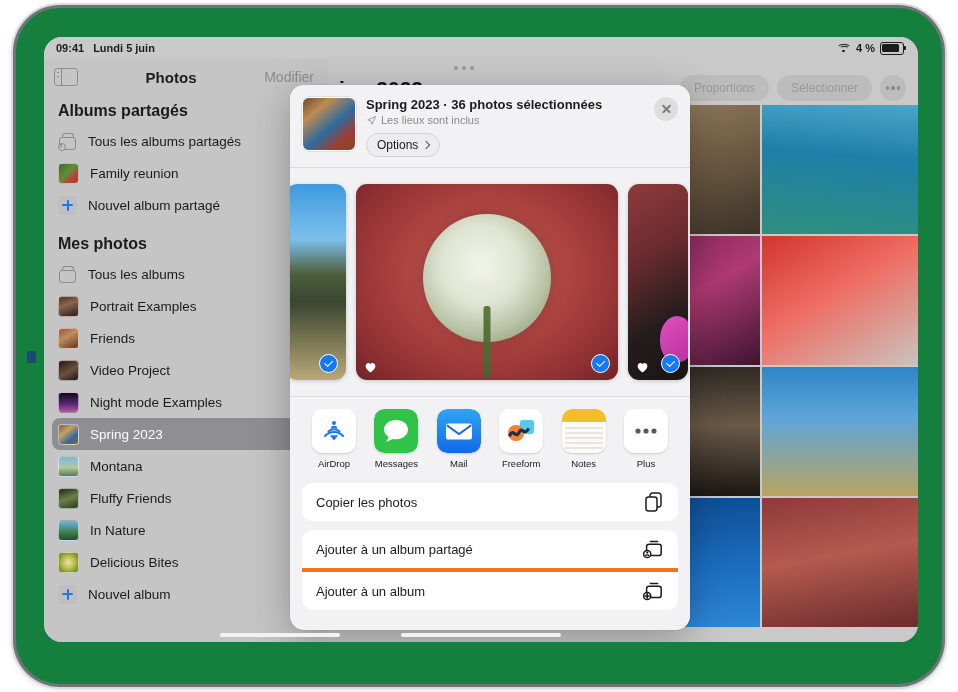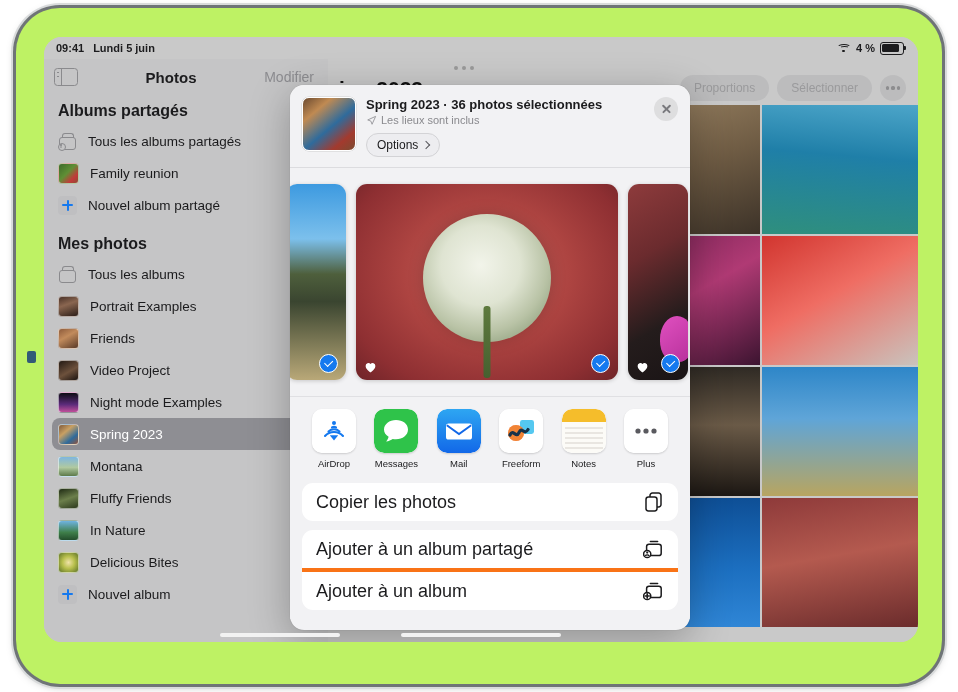--- a/index.html
+++ b/index.html
@@ -6,21 +6,21 @@
   body{
     width:958px;height:692px;
     background:#ffffff;
     font-family:"Liberation Sans","DejaVu Sans",sans-serif;
     overflow:hidden;
     position:relative;
   }
   
   .device{
     position:absolute;left:16px;top:8px;width:926px;height:676px;
-    background:#bef264;
+    background:#15803d;
     border-radius:44px;
     box-shadow:0 0 0 3px #6f7477, 0 0 0 5px #d9dbdc, 0 2px 10px rgba(0,0,0,.35);
     overflow:hidden;
   }
   .screen{
     position:absolute;left:28px;top:29px;width:874px;height:605px;
     border-radius:18px;
     overflow:hidden;
     background:#c9c9c9;
   }
@@ -160,21 +160,21 @@
     display:flex;justify-content:space-between;padding:12px 18px 10px 18px;background:#f2f2f4;
     border-top:1px solid #e0e0e3;
   }
   .app{width:52px;display:flex;flex-direction:column;align-items:center;gap:5px;}
   .app .icon{width:44px;height:44px;border-radius:10px;position:relative;overflow:hidden;
     box-shadow:0 1px 2px rgba(0,0,0,.16);background:#fff;}
   .app .lbl{font-size:9.5px;color:#1b1b1d;}
 
   .actions{padding:4px 12px 0 12px;background:#f2f2f4;}
   .card{background:#fff;border-radius:11px;margin-bottom:9px;overflow:hidden;}
-  .arow{height:38px;display:flex;align-items:center;padding:0 14px;font-size:18px;color:#1b1b1d;}
+  .arow{height:38px;display:flex;align-items:center;padding:0 14px;font-size:13px;color:#1b1b1d;}
   .arow + .arow{border-top:4px solid #f97316;}
   .arow .sp{flex:1;}
   .arow svg{flex:0 0 auto;}
 
   
   .homebar{position:absolute;left:50%;bottom:5px;transform:translateX(-50%);
     width:160px;height:4.5px;border-radius:3px;background:#f2f2f2;z-index:60;}
   .homebar2{position:absolute;left:176px;bottom:5px;width:120px;height:4.5px;border-radius:3px;background:#f2f2f2;z-index:60;}
 </style>
 </head>

